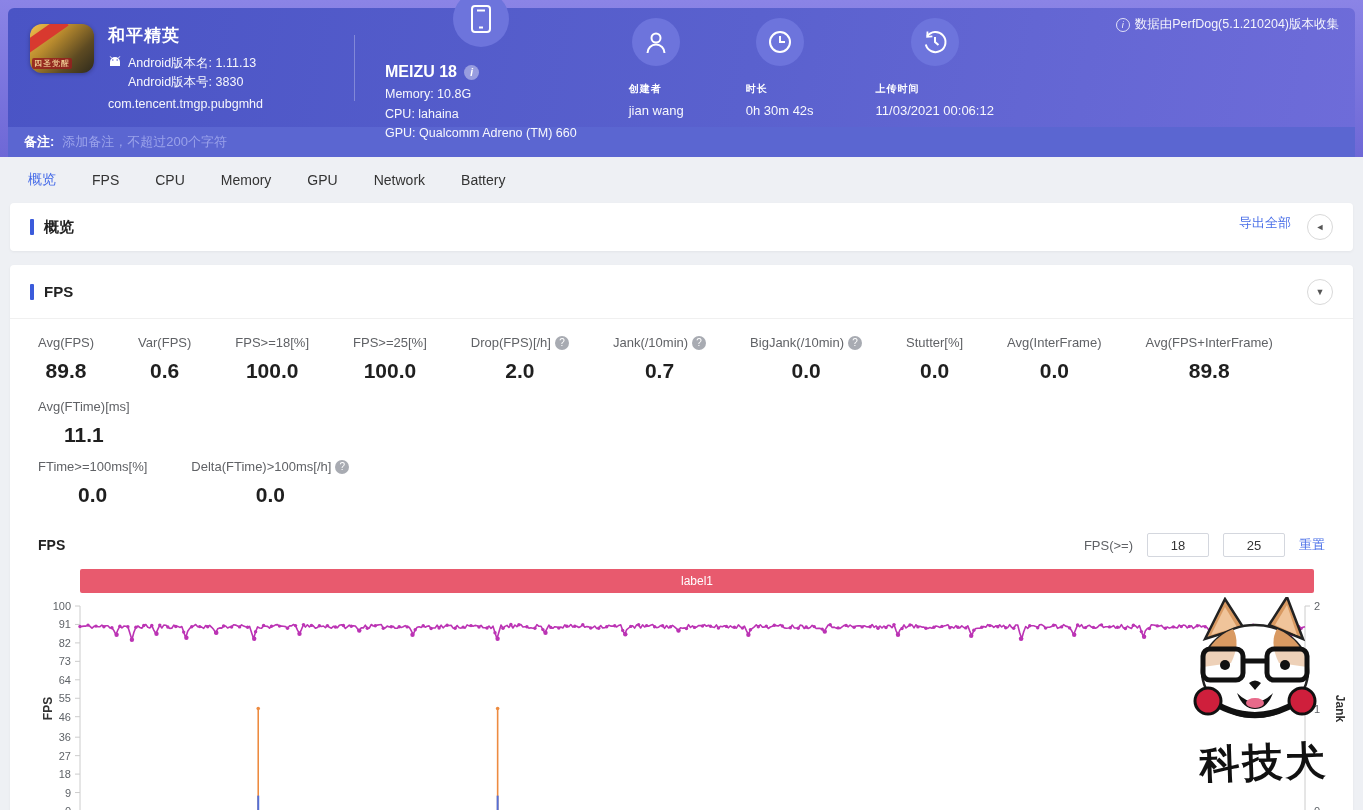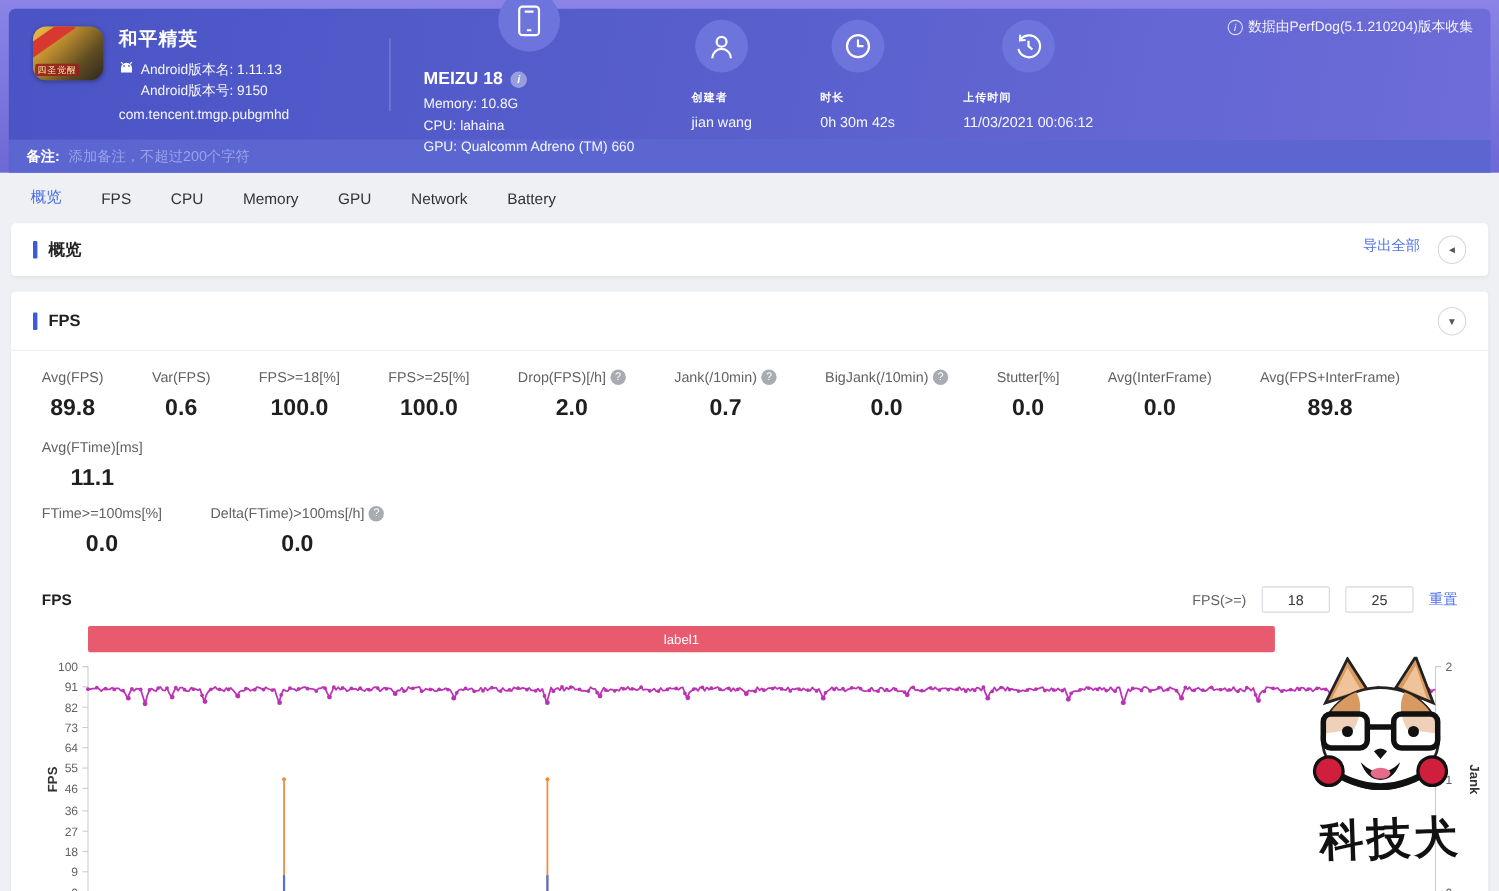--- a/index.html
+++ b/index.html
@@ -64,21 +64,21 @@
   .help-dot { width:14px; height:14px; border-radius:50%; background:#a8abb2; color:#fff; font-size:10px;
     display:inline-flex; align-items:center; justify-content:center; cursor:pointer; }
   .metric-value { font-size:21px; font-weight:bold; color:#1f1f1f; margin-top:9px; }
 
   
   .chart-head { display:flex; align-items:center; margin-top:16px; padding:0 28px; }
   .chart-title { font-size:14px; font-weight:bold; color:#222; }
   .threshold { margin-left:auto; display:flex; align-items:center; gap:14px; font-size:13px; color:#606266; }
   .th-input { width:62px; height:24px; border:1px solid #d4d7de; border-radius:2px; text-align:center; font-size:13px;
     color:#333; font-family:inherit; }
-  .label-banner { margin:12px 0 0 70px; width:1079px; height:24px; background:#e85a6e; border-radius:2px;
+  .label-banner { margin:12px 0 0 70px; width:1234px; height:24px; background:#e85a6e; border-radius:2px;
     color:#fff; font-size:12px; display:flex; align-items:center; justify-content:center; }
   .chart-box { position:relative; height:238px; }
   .chart-box svg.main { position:absolute; left:10px; top:0; }
   .tick-txt { font-size:11px; fill:#5f6368; }
   .axis-title { font-size:12px; font-weight:bold; fill:#333; }
   .watermark { position:absolute; left:1165px; top:4px; width:180px; height:210px; pointer-events:none; }
   .wm-text { position:absolute; left:-6px; top:138px; width:190px; text-align:center; font-size:40px; font-weight:900;
     color:#111; letter-spacing:3px; transform:rotate(-2deg); }
 </style>
 </head>
@@ -101,21 +101,21 @@
         <div class="app-ver-row">
           <svg class="android-icon" width="14" height="12" viewBox="0 0 14 12">
             <path d="M2 6 a5 5 0 0 1 10 0 v4 h-10 z" fill="#fff"></path>
             <line x1="3.5" y1="2" x2="2.2" y2="0.4" stroke="#fff" stroke-width="1"></line>
             <line x1="10.5" y1="2" x2="11.8" y2="0.4" stroke="#fff" stroke-width="1"></line>
             <circle cx="4.8" cy="4" r="0.8" fill="#5a61ce"></circle>
               <circle cx="9.2" cy="4" r="0.8" fill="#5a61ce"></circle>
           </svg>
           <div class="app-ver-lines">
             <div>Android版本名: 1.11.13</div>
-            <div>Android版本号: 9150</div>
+            <div>Android版本号: 3830</div>
           </div>
         </div>
         <div class="app-package">com.tencent.tmgp.pubgmhd</div>
       </div>
     </div>
 
     <div class="v-divider"></div>
 
     <div class="hblock" style="margin-left:30px">
       <div class="circle-ic c56">

